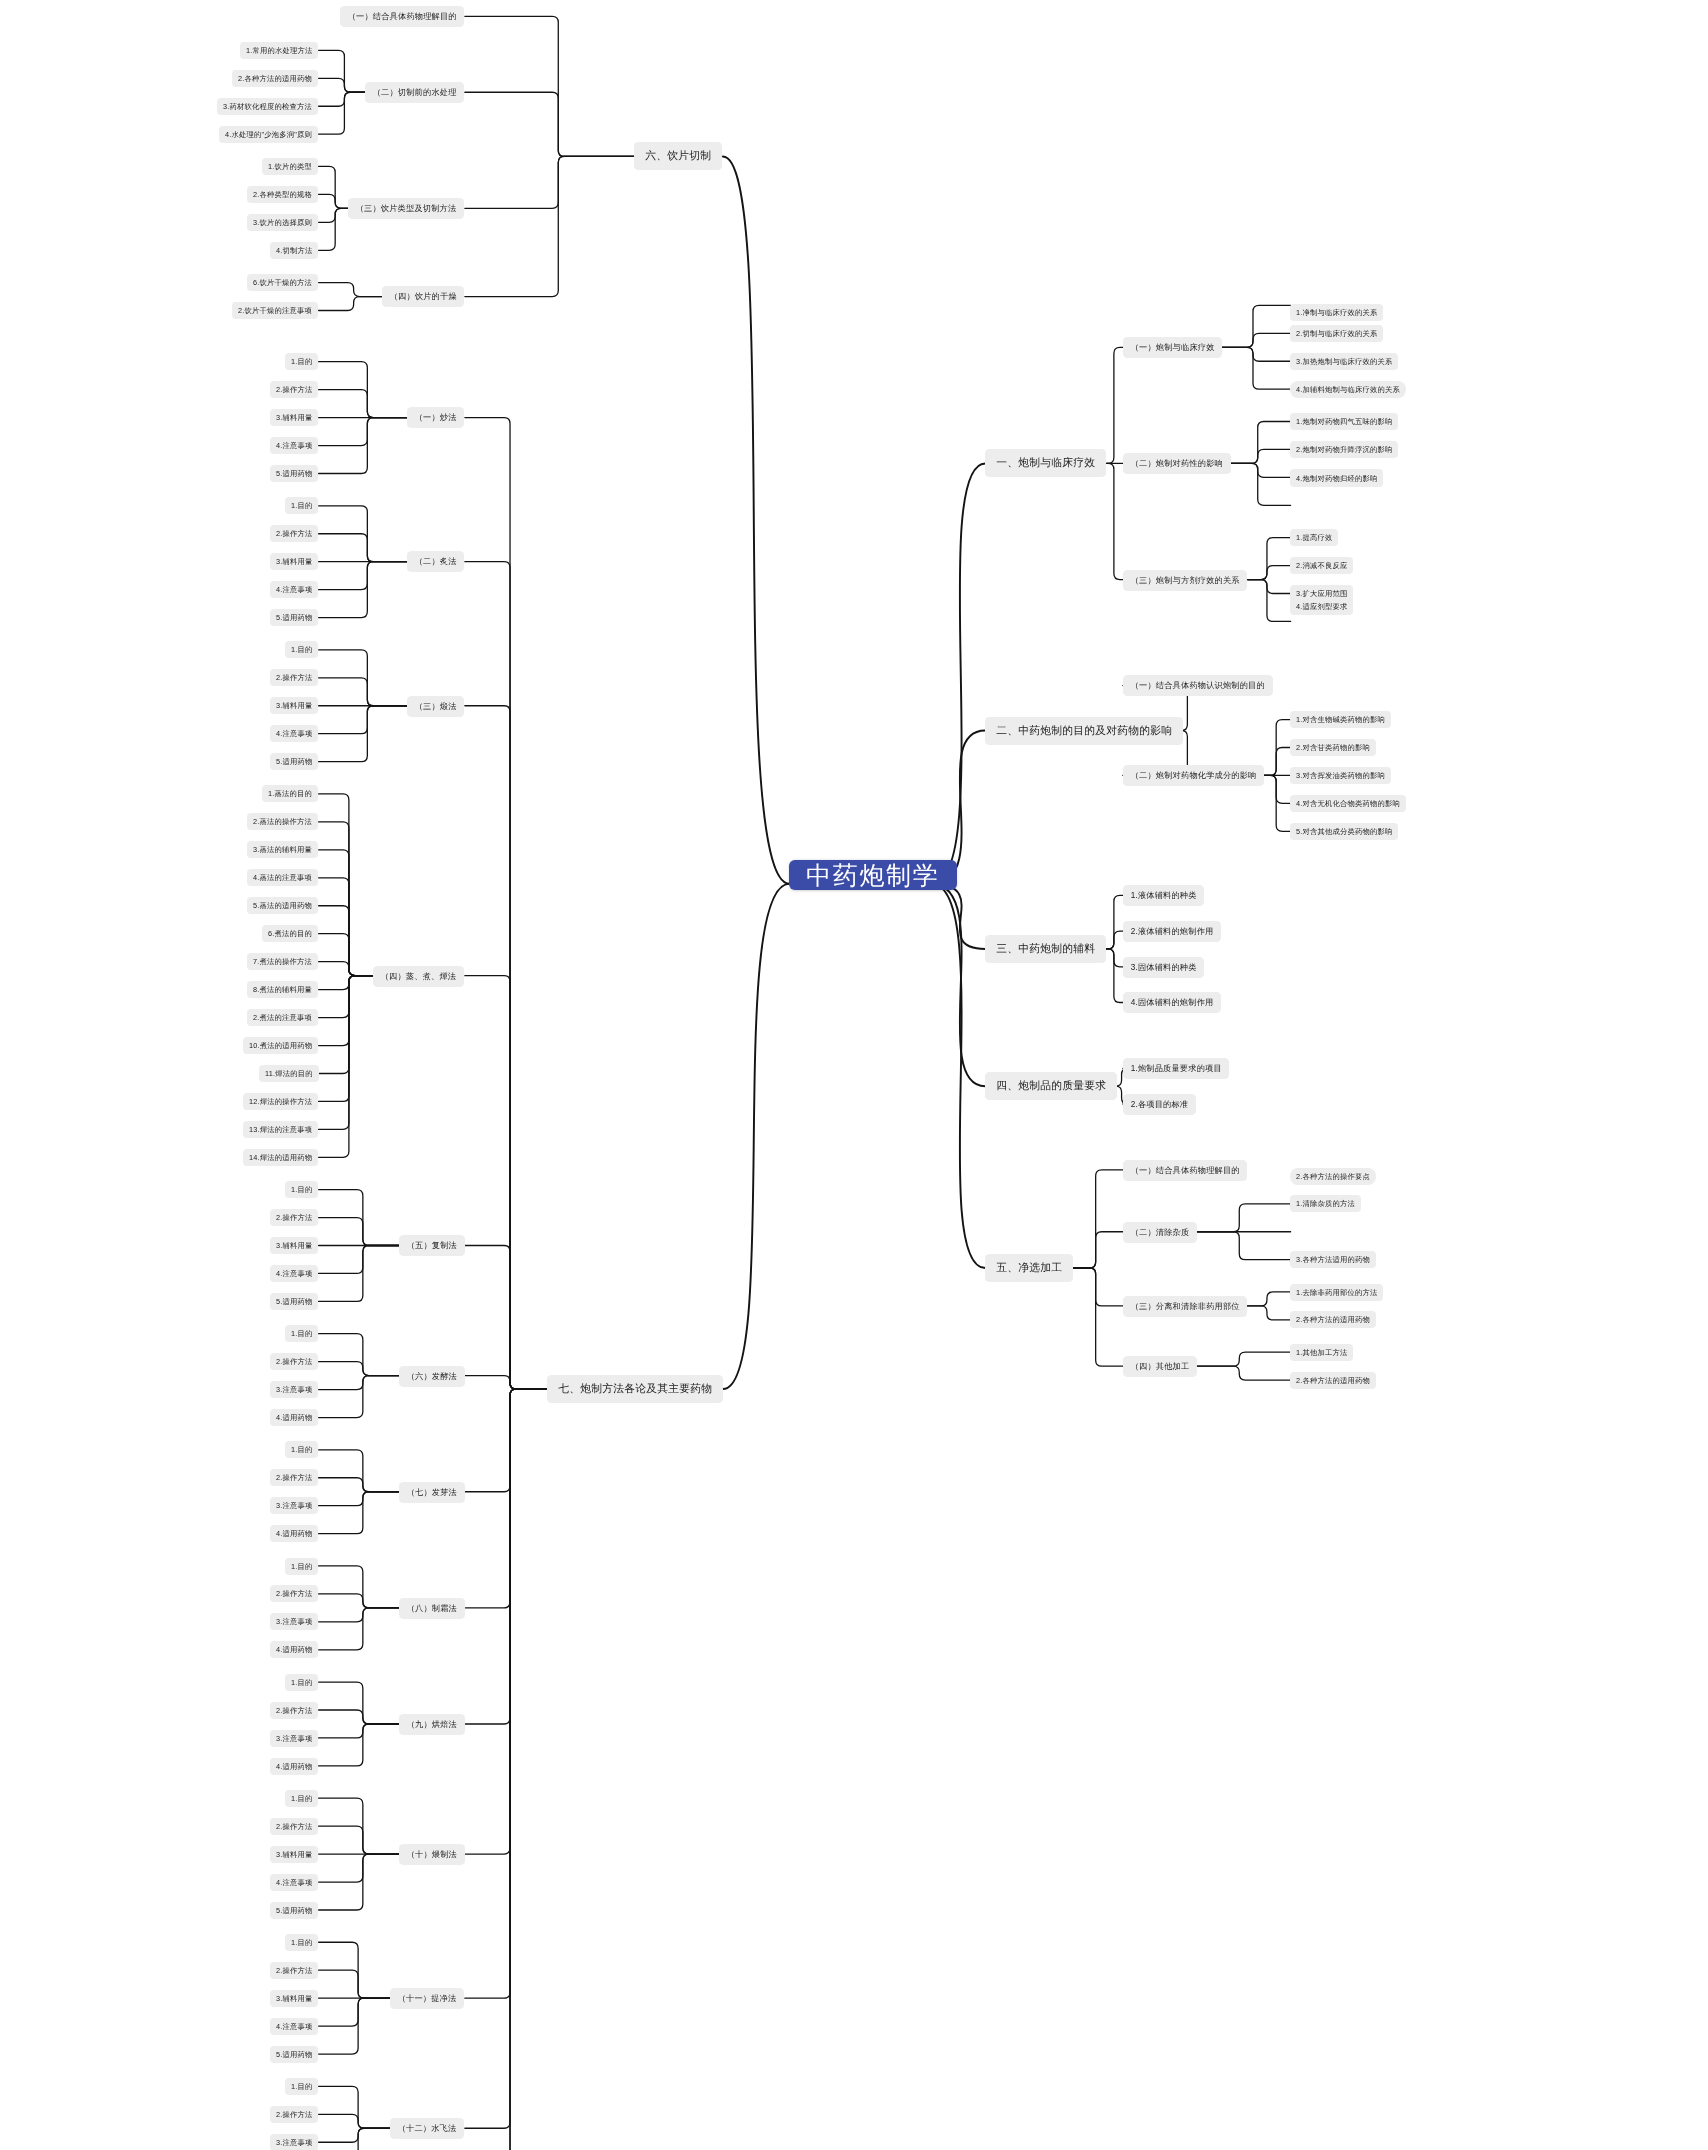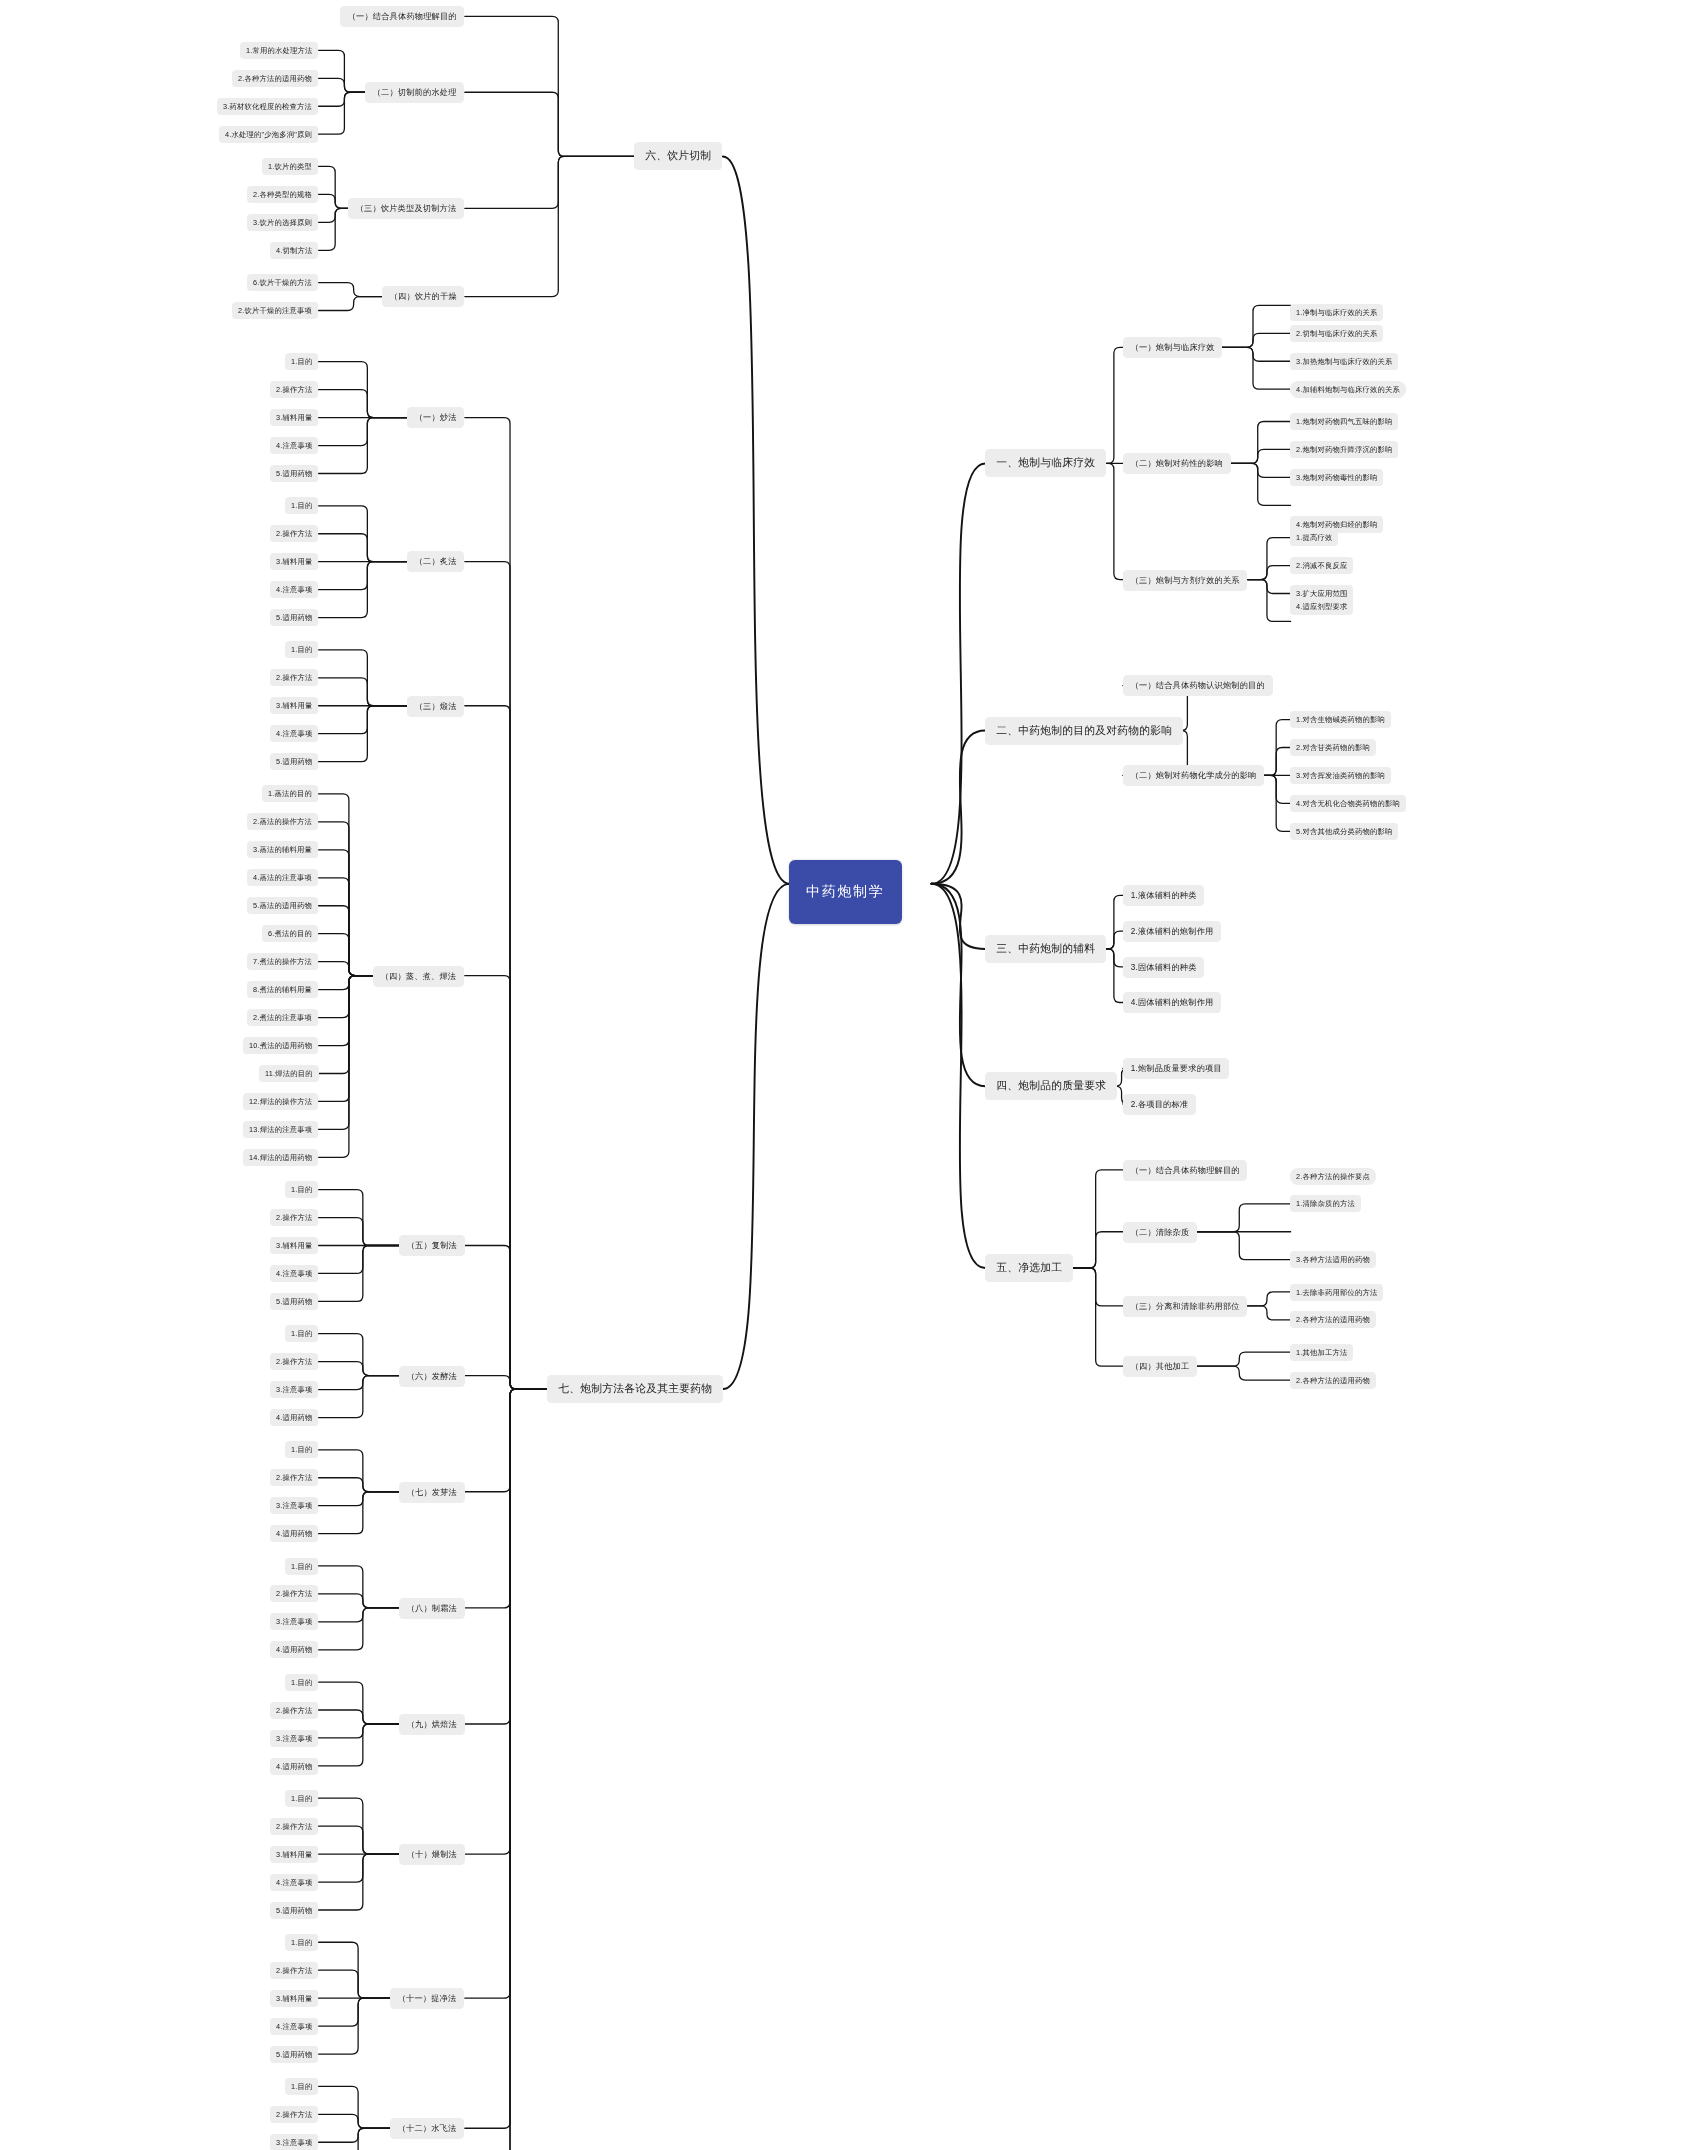--- a/index.html
+++ b/index.html
@@ -7,21 +7,21 @@
   body{font-family:"Liberation Sans","DejaVu Sans",sans-serif;}
   #canvas{position:relative;width:1709px;height:2848px;background:#fff;overflow:hidden;}
   #links{position:absolute;left:0;top:0;width:1709px;height:2848px;pointer-events:none;}
 
   .node{position:absolute;box-sizing:border-box;background:#ededed;border-radius:4.3px;
         color:#1c1c1c;white-space:nowrap;display:flex;align-items:center;justify-content:center;
         letter-spacing:0.2px;}
   .leaf{font-size:7.3px;padding:0 6px;height:17px;border-radius:3.9px;}
   .mid{font-size:8.2px;padding:0 7.7px;height:20.6px;}
   .top{font-size:10.8px;padding:0 11.2px;height:28px;}
-  .root{font-size:14px;padding:0 17px;height:64px;background:#3b4ba8;color:#fff;border-radius:6px;
+  .root{font-size:25px;padding:0 17px;height:30px;background:#3b4ba8;color:#fff;border-radius:6px;
         letter-spacing:1.7px;font-weight:400;box-shadow:0 0.9px 2.6px rgba(0,0,0,.18);}
 </style>
 </head>
 <body>
 
 <div id="canvas">
   <svg id="links" viewBox="0 0 3972 6622" width="1709" height="2848">
       <path d="M 2572 1077.5 L 2575.1 1077.5 Q 2589.1 1077.5 2589.1 1063.5 L 2589.1 821.5 Q 2589.1 807.5 2603.1 807.5 L 2610 807.5" fill="none" stroke="#141414" stroke-width="3" stroke-linecap="round"></path>
       <path d="M 2841 807.5 L 2898.55 807.5 Q 2912.55 807.5 2912.55 793.5 L 2912.55 724 Q 2912.55 710 2926.55 710 L 3000 710" fill="none" stroke="#141414" stroke-width="3" stroke-linecap="round"></path>
       <path d="M 2841 807.5 L 2898.55 807.5 Q 2912.55 807.5 2912.55 793.5 L 2912.55 789 Q 2912.55 775 2926.55 775 L 3000 775" fill="none" stroke="#141414" stroke-width="3" stroke-linecap="round"></path>
@@ -196,21 +196,21 @@
       </div>
       <div class="node leaf" style="left: 1290px; top: 413px;">
         <span>1.炮制对药物四气五味的影响</span>
       </div>
       <div class="node leaf" style="left: 1290px; top: 441px;">
         <span>2.炮制对药物升降浮沉的影响</span>
       </div>
       <div class="node leaf" style="left: 1290px; top: 469px;">
         <span>3.炮制对药物毒性的影响</span>
       </div>
-      <div class="node leaf" style="left: 1290px; top: 516px;">
+      <div class="node leaf" style="left: 1290px; top: 470px;">
         <span>4.炮制对药物归经的影响</span>
       </div>
       <div class="node mid" style="left: 1123px; top: 570px;">
         <span>（三）炮制与方剂疗效的关系</span>
       </div>
       <div class="node leaf" style="left: 1290px; top: 529px;">
         <span>1.提高疗效</span>
       </div>
       <div class="node leaf" style="left: 1290px; top: 557px;">
         <span>2.消减不良反应</span>

